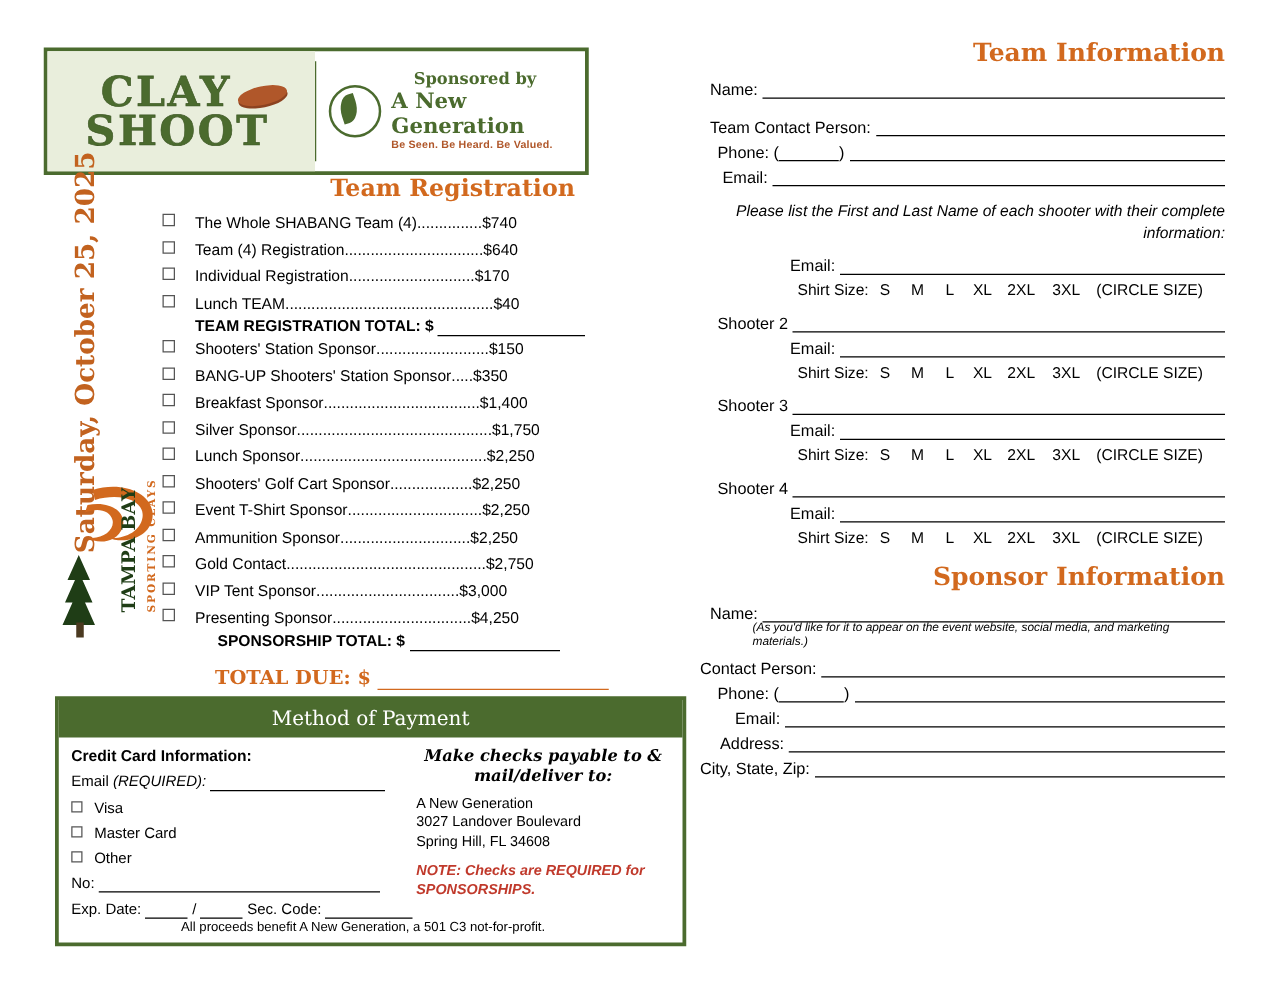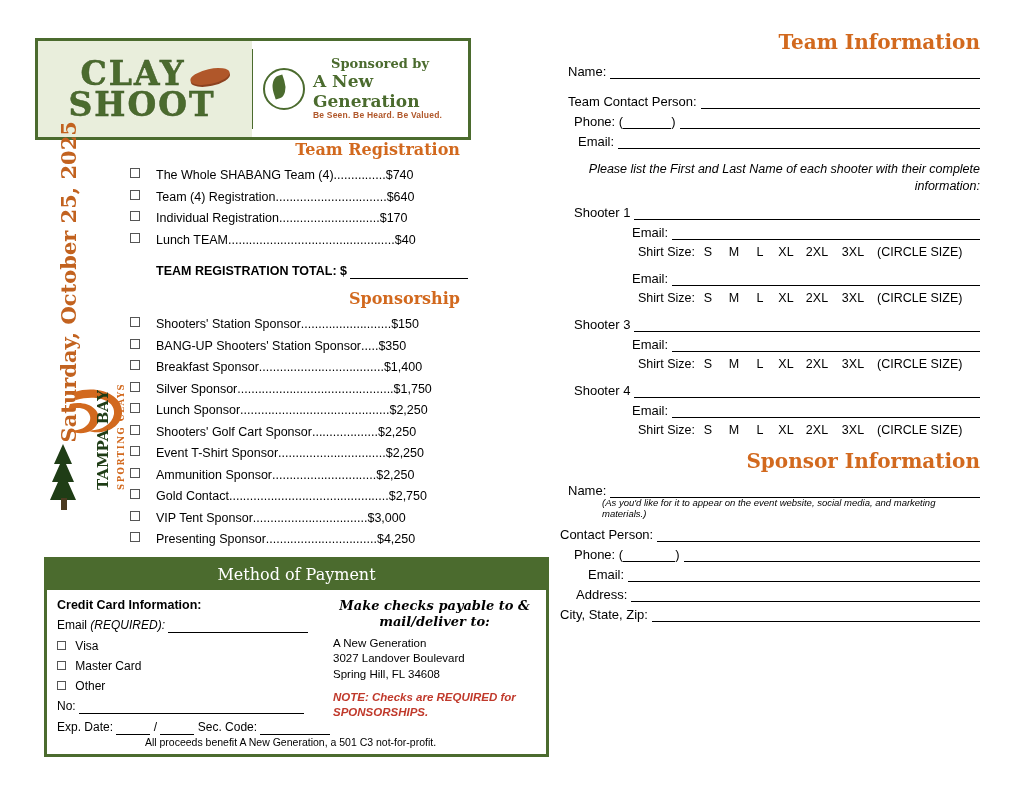--- a/index.html
+++ b/index.html
@@ -135,21 +135,21 @@
 
   
   .left-col {
     position: absolute;
     left: 130px; top: 140px;
     width: 330px;
   }
   .section-head {
     font-family: "DejaVu Serif", serif;
     font-weight: bold;
-    font-size: 16px;
+    font-size: 19px;
     color: #d2691e;
     text-align: right;
     margin: 0 0 6px 0;
   }
   .opt-row {
     display: flex;
     align-items: baseline;
     font-size: 12.5px;
     line-height: 1.72;
     white-space: nowrap;
@@ -160,21 +160,20 @@
     border: 1px solid #555;
     margin-right: 16px;
     flex: none;
     position: relative;
     top: -1px;
   }
   .opt-label { }
   .total-line {
     font-size: 12.5px;
     font-weight: bold;
-    margin-top: 13px;
     padding-left: 26px;
     white-space: nowrap;
   }
   .ul { border-bottom: 1px solid #000; display: inline-block; }
   .total-due {
     font-family: "DejaVu Serif", serif;
     font-weight: bold;
     font-size: 15.5px;
     color: #d2691e;
     margin-top: 11px;
@@ -359,21 +358,20 @@
         <span>................................................</span>
         <span>$40</span>
       </div>
     </div>
 
     <div class="total-line">
       <span>TEAM REGISTRATION TOTAL: $</span>
       <span class="ul" style="width:118px;">&nbsp;</span>
     </div>
 
-    <div class="section-head" style="margin-top:10px;">Sponsorship</div>
 
     <div>
       <div class="opt-row">
         <span class="cb"></span>
         <span class="opt-label">Shooters' Station Sponsor</span>
         <span>..........................</span>
         <span>$150</span>
       </div>
       <div class="opt-row">
         <span class="cb"></span>
@@ -521,41 +519,41 @@
     </div>
 
     <div class="fl" style="padding-left:18px;">
       <span class="lbl">Email:</span>
       <span class="line"></span>
     </div>
 
     <div class="note-italic">Please list the First and Last Name of each shooter with their complete information:</div>
 
     <div class="shooter-block">
-      <div class="fl" style="padding-left:14px;">
-        <span class="lbl">Shooter 1</span>
-        <span class="line"></span>
-      </div>
       <div class="fl" style="padding-left:72px;">
         <span class="lbl">Email:</span>
         <span class="line"></span>
       </div>
       <div class="shirt-row" style="padding-left:78px;">
         <span class="shirt-label">Shirt Size:</span>
         <span class="sz">S</span>
         <span class="sz">M</span>
         <span class="sz">L</span>
         <span class="sz">XL</span>
         <span class="sz wide">2XL</span>
         <span class="sz wide">3XL</span>
         <span class="circle-size">(CIRCLE SIZE)</span>
       </div>
     </div>
 
     <div class="shooter-block">
+      <div class="fl" style="padding-left:14px;">
+        <span class="lbl">Shooter 2</span>
+        <span class="line"></span>
+      </div>
       <div class="fl" style="padding-left:72px;">
         <span class="lbl">Email:</span>
         <span class="line"></span>
       </div>
       <div class="shirt-row" style="padding-left:78px;">
         <span class="shirt-label">Shirt Size:</span>
         <span class="sz">S</span>
         <span class="sz">M</span>
         <span class="sz">L</span>
         <span class="sz">XL</span>

